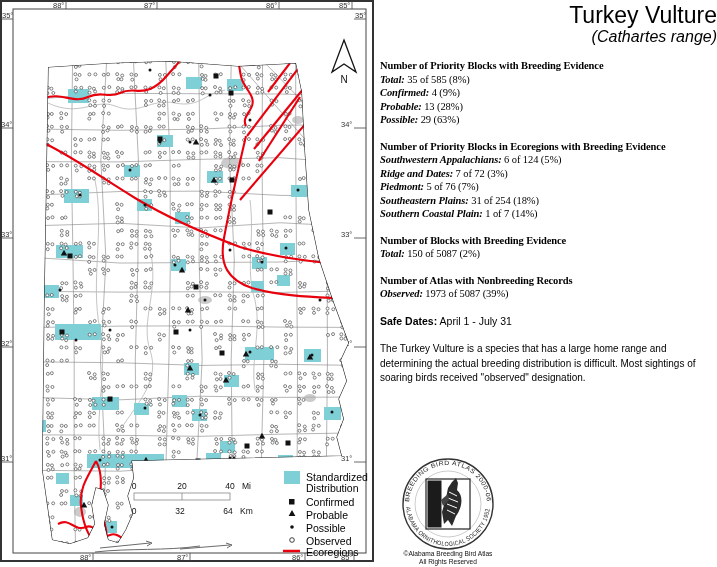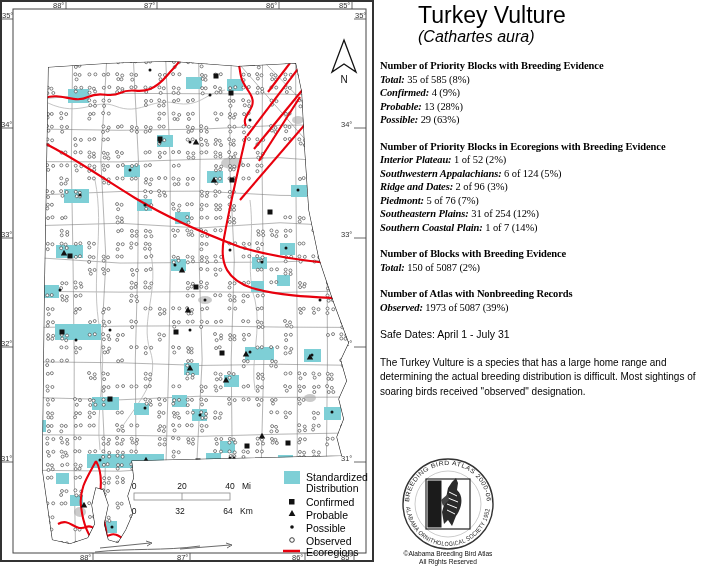--- a/index.html
+++ b/index.html
@@ -2,30 +2,30 @@
 <html><head>
 <meta charset="utf-8">
 <style>
   html,body{margin:0;padding:0;}
   body{
     width:717px;height:567px;overflow:hidden;background:#fff;
     font-family:"Liberation Sans","DejaVu Sans",sans-serif;color:#000;position:relative;
   }
   #map-panel{position:absolute;left:0;top:0;width:376px;height:493px;}
   #right-panel{position:absolute;left:378px;top:0;width:339px;height:567px;}
-  #title-block{text-align:left;padding-left:40px;margin-top:2px;}
+  #title-block{text-align:right;padding-left:40px;margin-top:2px;}
   #page-title{font-size:23px;line-height:26px;font-weight:400;}
   #page-subtitle{font-size:16px;line-height:18px;font-style:italic;}
   #stats-container{margin-top:12px;padding-left:2px;font-size:10.5px;letter-spacing:-0.1px;}
   .section{margin-top:13px;font-family:Liberation Serif, serif;}
   .sec-header{font-weight:bold;white-space:nowrap;line-height:13.5px;}
   .sec-row{line-height:13.5px;}
   .sec-row .lbl{font-weight:bold;font-style:italic;}
   #safe-dates{margin-top:14px;padding-left:2px;font-size:10.5px;line-height:13.5px;}
-  #safe-dates .lbl{font-weight:normal;}
+  #safe-dates .lbl{font-weight:bold;}
   #species-note{margin-top:14px;padding-left:2px;font-size:10px;line-height:14.5px;width:334px;}
   svg text{font-family:"Liberation Sans","DejaVu Sans",sans-serif;}
   .collar-label{font-size:7.5px;fill:#333;}
   .scale-label{font-size:8.5px;fill:#111;}
   .legend-label{font-size:10.5px;fill:#000;}
   .logo-arc{font-size:6.2px;fill:#222;letter-spacing:.4px;}
   .logo-caption{font-size:6.6px;fill:#111;}
 </style>
 </head>
 <body>
@@ -1766,37 +1766,36 @@
     <text class="legend-label" x="306" y="545">Observed</text>
     <line id="legend-ecoline" x1="283" y1="551" x2="300" y2="551" stroke-width="2.5" stroke="#e8000d"></line>
     <text class="legend-label" x="306" y="556">Ecoregions</text>
   </g>
 </svg>
 </div>
 
 <div id="right-panel">
   <div id="title-block">
     <div id="page-title">Turkey Vulture</div>
-    <div id="page-subtitle">(Cathartes aura)</div>
+    <div id="page-subtitle">(Cathartes range)</div>
   </div>
   <div id="stats-container">
       <div class="section">
         <div class="sec-header">Number of Priority Blocks with Breeding Evidence</div>
         <div class="sec-row"><span class="lbl">Total:</span><span> 35 of 585 (8%)</span></div>
         <div class="sec-row"><span class="lbl">Confirmed:</span><span> 4 (9%)</span></div>
         <div class="sec-row"><span class="lbl">Probable:</span><span> 13 (28%)</span></div>
         <div class="sec-row"><span class="lbl">Possible:</span><span> 29 (63%)</span></div>
       </div>
       <div class="section">
         <div class="sec-header">Number of Priority Blocks in Ecoregions with Breeding Evidence</div>
-        <div class="sec-row"><span class="lbl">Interior Plateau:</span><span> 1 of 52 (2%)</span></div>
         <div class="sec-row"><span class="lbl">Southwestern Appalachians:</span><span> 6 of 124 (5%)</span></div>
-        <div class="sec-row"><span class="lbl">Ridge and Dates:</span><span> 2 of 96 (3%)</span></div>
+        <div class="sec-row"><span class="lbl">Ridge and Dates:</span><span> 7 of 72 (3%)</span></div>
         <div class="sec-row"><span class="lbl">Piedmont:</span><span> 5 of 76 (7%)</span></div>
-        <div class="sec-row"><span class="lbl">Southeastern Plains:</span><span> 31 of 254 (12%)</span></div>
+        <div class="sec-row"><span class="lbl">Southeastern Plains:</span><span> 31 of 254 (18%)</span></div>
         <div class="sec-row"><span class="lbl">Southern Coastal Plain:</span><span> 1 of 7 (14%)</span></div>
       </div>
       <div class="section">
         <div class="sec-header">Number of Blocks with Breeding Evidence</div>
         <div class="sec-row"><span class="lbl">Total:</span><span> 150 of 5087 (2%)</span></div>
       </div>
       <div class="section">
         <div class="sec-header">Number of Atlas with Nonbreeding Records</div>
         <div class="sec-row"><span class="lbl">Observed:</span><span> 1973 of 5087 (39%)</span></div>
       </div>

